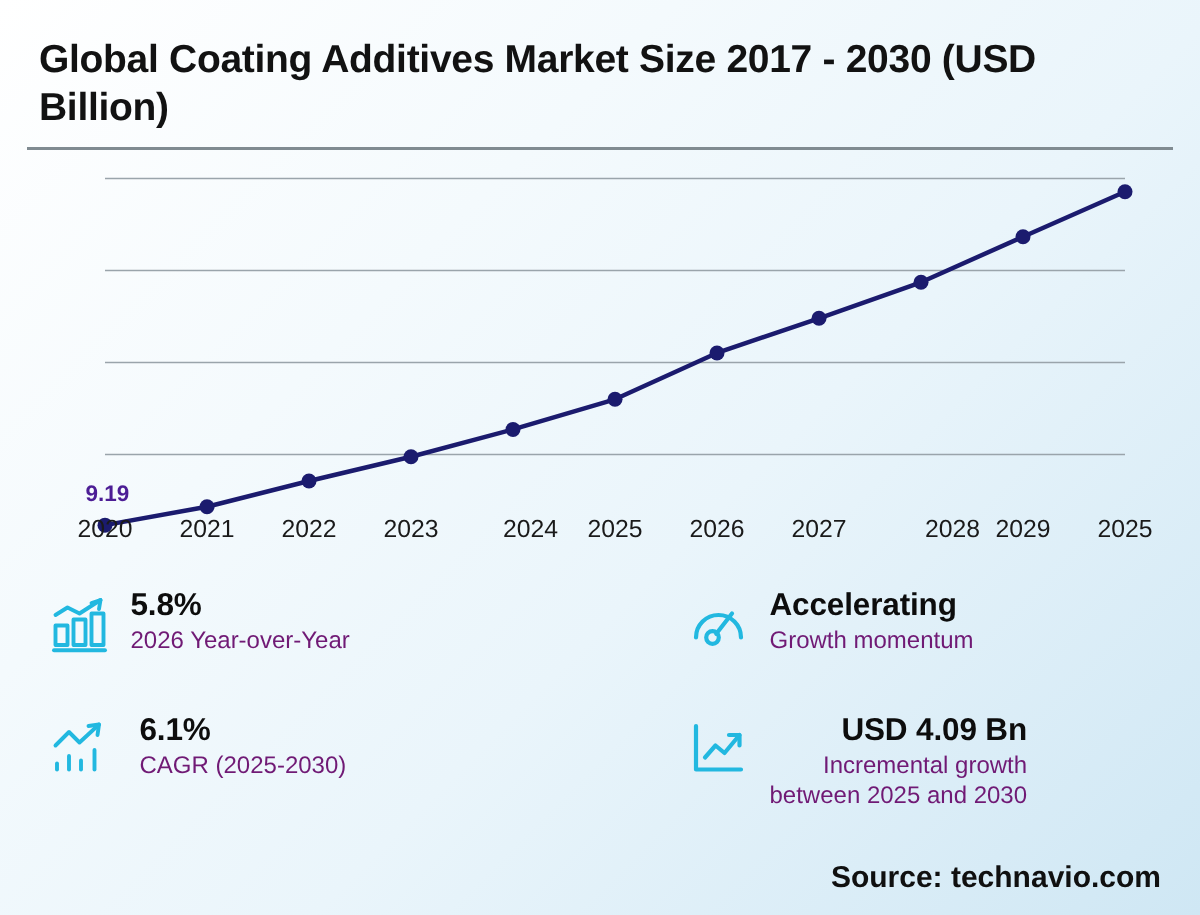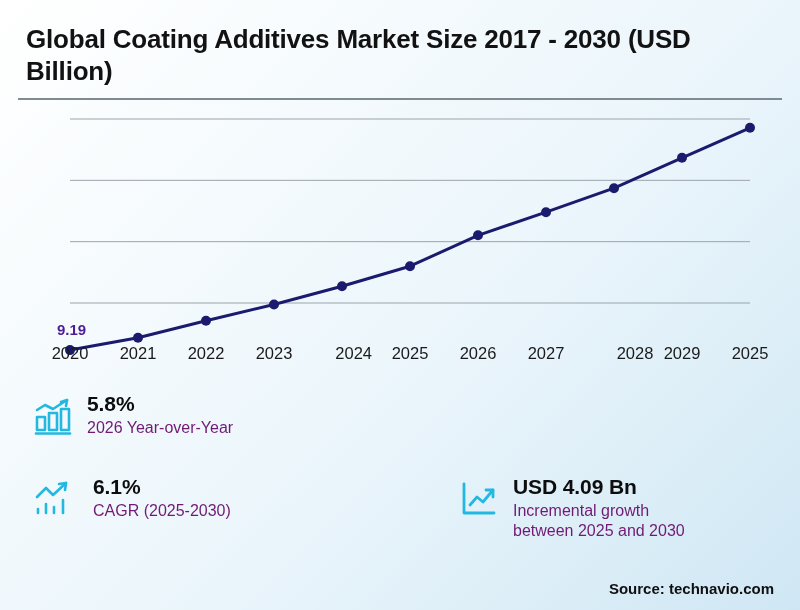--- a/index.html
+++ b/index.html
@@ -87,21 +87,21 @@
   }
   .stat-card {
     position: absolute;
     display: flex;
     align-items: flex-start;
     gap: 13px;
   }
   .stat-card.c0 { left: 32px;  top: 10px;  width: 380px; }
   .stat-card.c1 { left: 32px;  top: 93px;  width: 380px; gap: 19px; }
   .stat-card.c2 { left: 458px; top: 10px;  width: 330px; }
-  .stat-card.c3 { left: 458px; top: 93px;  width: 330px; }
+  .stat-card.c3 { left: 458px; top: 93px;  width: 330px; text-align: right; }
 
   .stat-icon {
     flex: 0 0 auto;
     width: 42px;
     height: 42px;
     margin-top: 3px;
   }
   .stat-text {
     display: flex;
     flex-direction: column;
@@ -120,21 +120,21 @@
     line-height: 1.22;
     margin-top: 2px;
     white-space: pre-line;
   }
 
   
   .source {
     position: absolute;
     right: 26px;
     bottom: 13px;
-    font-size: 15px;
+    font-size: 20px;
     font-weight: bold;
     color: #101010;
   }
 </style>
 </head>
 <body>
 
 <div class="title-block">
   <h1 class="chart-title">Global Coating Additives Market Size 2017 - 2030 (USD Billion)</h1>
 </div>
@@ -214,20 +214,35 @@
           <line x1="31" y1="22" x2="31" y2="35"></line>
         </g>
       </svg>
     </span>
     <span class="stat-text">
       <span class="stat-value">6.1%</span>
       <span class="stat-label">CAGR (2025-2030)</span>
     </span>
   </div>
 
+  <div class="stat-card c2">
+    <span class="stat-icon">
+      <svg viewBox="0 0 42 42" width="42" height="42">
+        <g fill="none" stroke="#22b8e0" stroke-width="2.8" stroke-linecap="round" stroke-linejoin="round">
+          <path d="M6 30 A15 15 0 0 1 36 30"></path>
+          <line x1="30" y1="14" x2="19.5" y2="27.5"></line>
+          <circle cx="17" cy="30" r="4.2"></circle>
+        </g>
+      </svg>
+    </span>
+    <span class="stat-text">
+      <span class="stat-value">Accelerating</span>
+      <span class="stat-label">Growth momentum</span>
+    </span>
+  </div>
 
   <div class="stat-card c3">
     <span class="stat-icon">
       <svg viewBox="0 0 42 42" width="42" height="42">
         <g fill="none" stroke="#22b8e0" stroke-width="2.8" stroke-linecap="round" stroke-linejoin="round">
           <polyline points="6,6 6,35 36,35"></polyline>
           <polyline points="12,27 19,19 25,24 35,12"></polyline>
           <polyline points="28,12 35,12 35,19"></polyline>
         </g>
       </svg>

